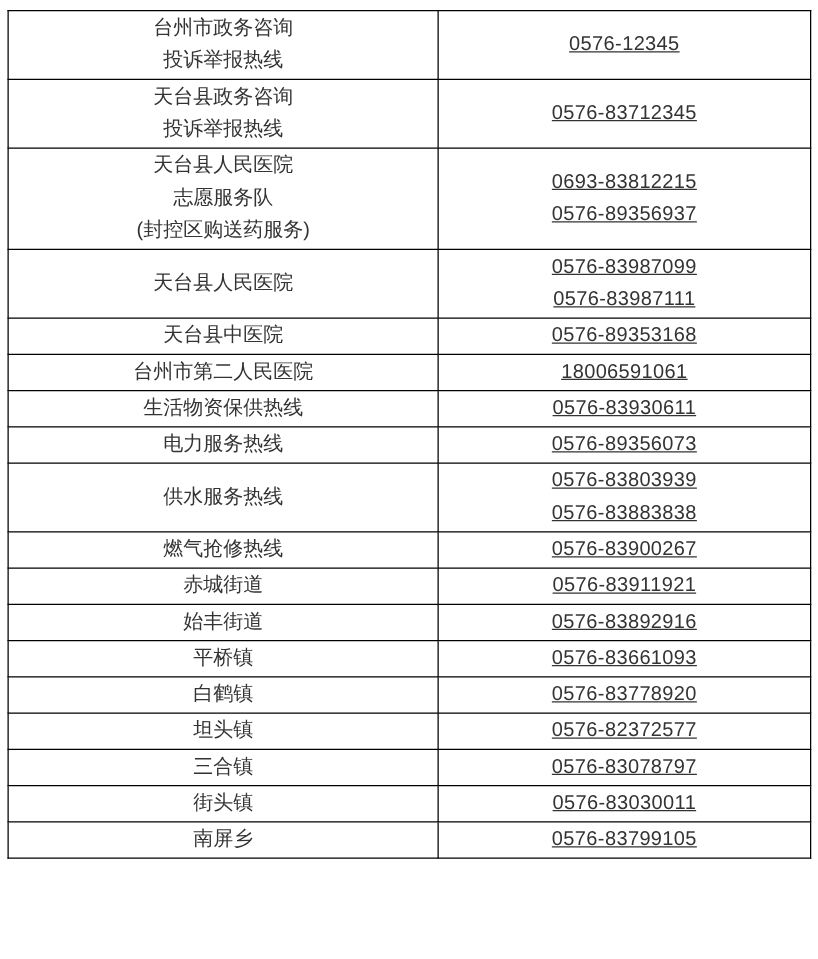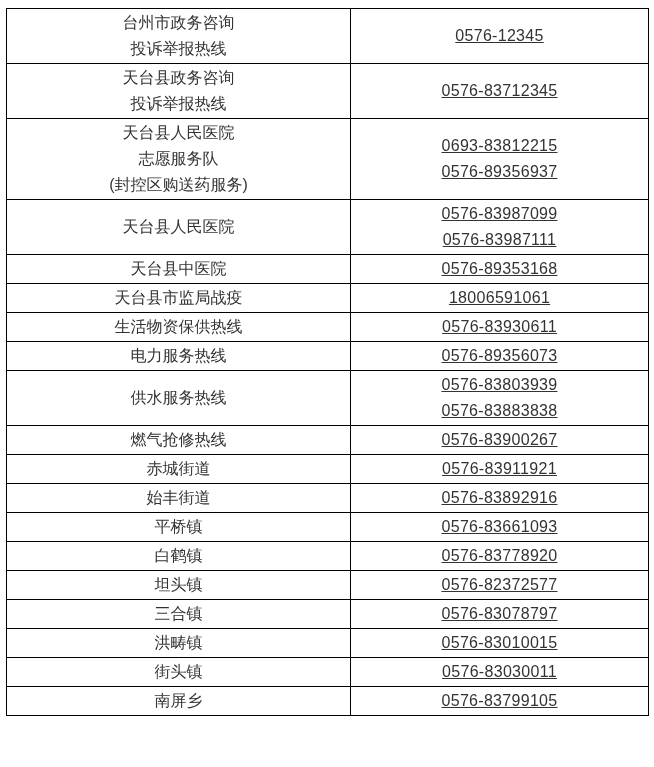--- a/index.html
+++ b/index.html
@@ -91,21 +91,21 @@
         <tr>
           <td class="name-cell">
             <div class="cell-line">天台县中医院</div>
           </td>
           <td class="phone-cell">
             <div class="cell-line">0576-89353168</div>
           </td>
         </tr>
         <tr>
           <td class="name-cell">
-            <div class="cell-line">天台县市监局战疫</div>
+            <div class="cell-line">台州市第二人民医院</div>
           </td>
           <td class="phone-cell">
             <div class="cell-line">18006591061</div>
           </td>
         </tr>
         <tr>
           <td class="name-cell">
             <div class="cell-line">生活物资保供热线</div>
           </td>
           <td class="phone-cell">
@@ -176,28 +176,20 @@
           <td class="phone-cell">
             <div class="cell-line">0576-82372577</div>
           </td>
         </tr>
         <tr>
           <td class="name-cell">
             <div class="cell-line">三合镇</div>
           </td>
           <td class="phone-cell">
             <div class="cell-line">0576-83078797</div>
-          </td>
-        </tr>
-        <tr>
-          <td class="name-cell">
-            <div class="cell-line">洪畴镇</div>
-          </td>
-          <td class="phone-cell">
-            <div class="cell-line">0576-83010015</div>
           </td>
         </tr>
         <tr>
           <td class="name-cell">
             <div class="cell-line">街头镇</div>
           </td>
           <td class="phone-cell">
             <div class="cell-line">0576-83030011</div>
           </td>
         </tr>

